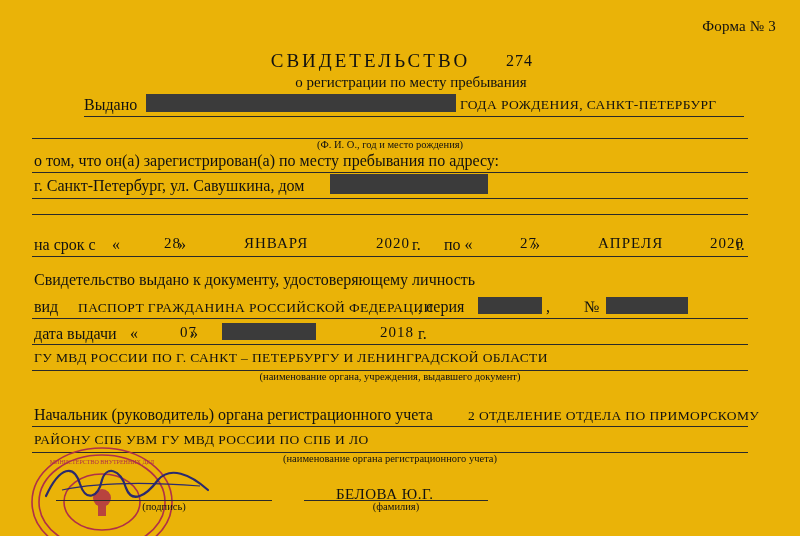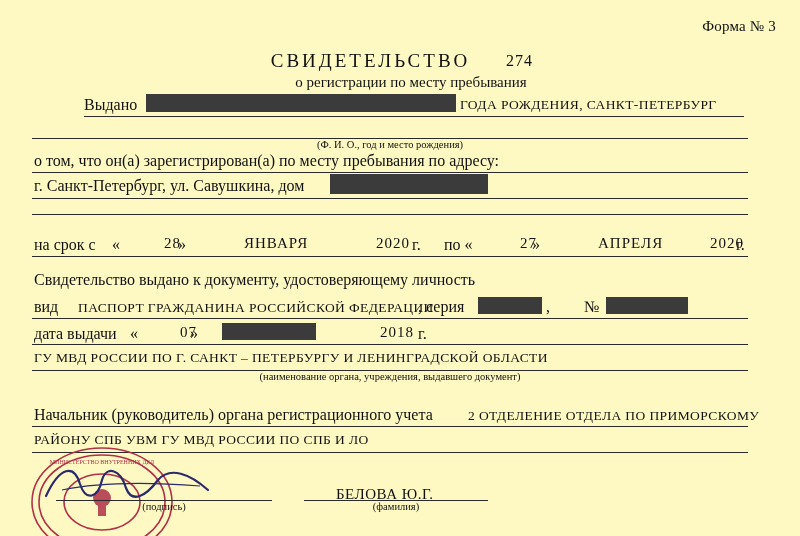--- a/index.html
+++ b/index.html
@@ -8,21 +8,21 @@
     background: #ffffff;
   }
   body {
     font-family: "Liberation Serif", serif;
     color: #111;
   }
   #page {
     position: relative;
     width: 800px;
     height: 536px;
-    background: #fef9c3;
+    background: #eab308;
     overflow: hidden;
   }
   .abs { position: absolute; }
   .form-no {
     top: 18px; right: 24px;
     font-size: 15px;
     letter-spacing: 0.2px;
   }
   .title {
     top: 50px; left: 0; width: 741px;
@@ -136,20 +136,21 @@
   <div class="abs caps-small" style="top:350px; left:34px;">ГУ  МВД  РОССИИ  ПО  Г. САНКТ – ПЕТЕРБУРГУ  И  ЛЕНИНГРАДСКОЙ ОБЛАСТИ</div>
   <div class="row-line" style="top:370px; left:32px; width:716px;"></div>
   <div class="abs small-note" style="top:371px; left:32px; width:716px;">(наименование органа, учреждения, выдавшего документ)</div>
 
   <div class="abs lbl" style="top:406px; left:34px;">Начальник (руководитель) органа регистрационного учета</div>
   <div class="abs caps-small" style="top:408px; left:468px;">2 ОТДЕЛЕНИЕ ОТДЕЛА  ПО ПРИМОРСКОМУ</div>
   <div class="row-line" style="top:426px; left:32px; width:716px;"></div>
 
   <div class="abs caps-small" style="top:432px; left:34px;">РАЙОНУ СПБ УВМ  ГУ  МВД РОССИИ  ПО СПБ  И  ЛО</div>
   <div class="row-line" style="top:452px; left:32px; width:716px;"></div>
+  <div class="abs small-note" style="top:453px; left:32px; width:716px;">(наименование органа регистрационного учета)</div>
 
   <svg class="abs stamp" viewBox="0 0 148 112">
     <g fill="none" stroke="#b03048" stroke-width="1.6">
       <ellipse cx="74" cy="56" rx="70" ry="54"></ellipse>
       <ellipse cx="74" cy="56" rx="63" ry="47"></ellipse>
       <ellipse cx="74" cy="56" rx="38" ry="28"></ellipse>
     </g>
     <g fill="#b03048" opacity="0.85">
       <circle cx="74" cy="52" r="9"></circle>
       <rect x="70" y="58" width="8" height="12"></rect>

